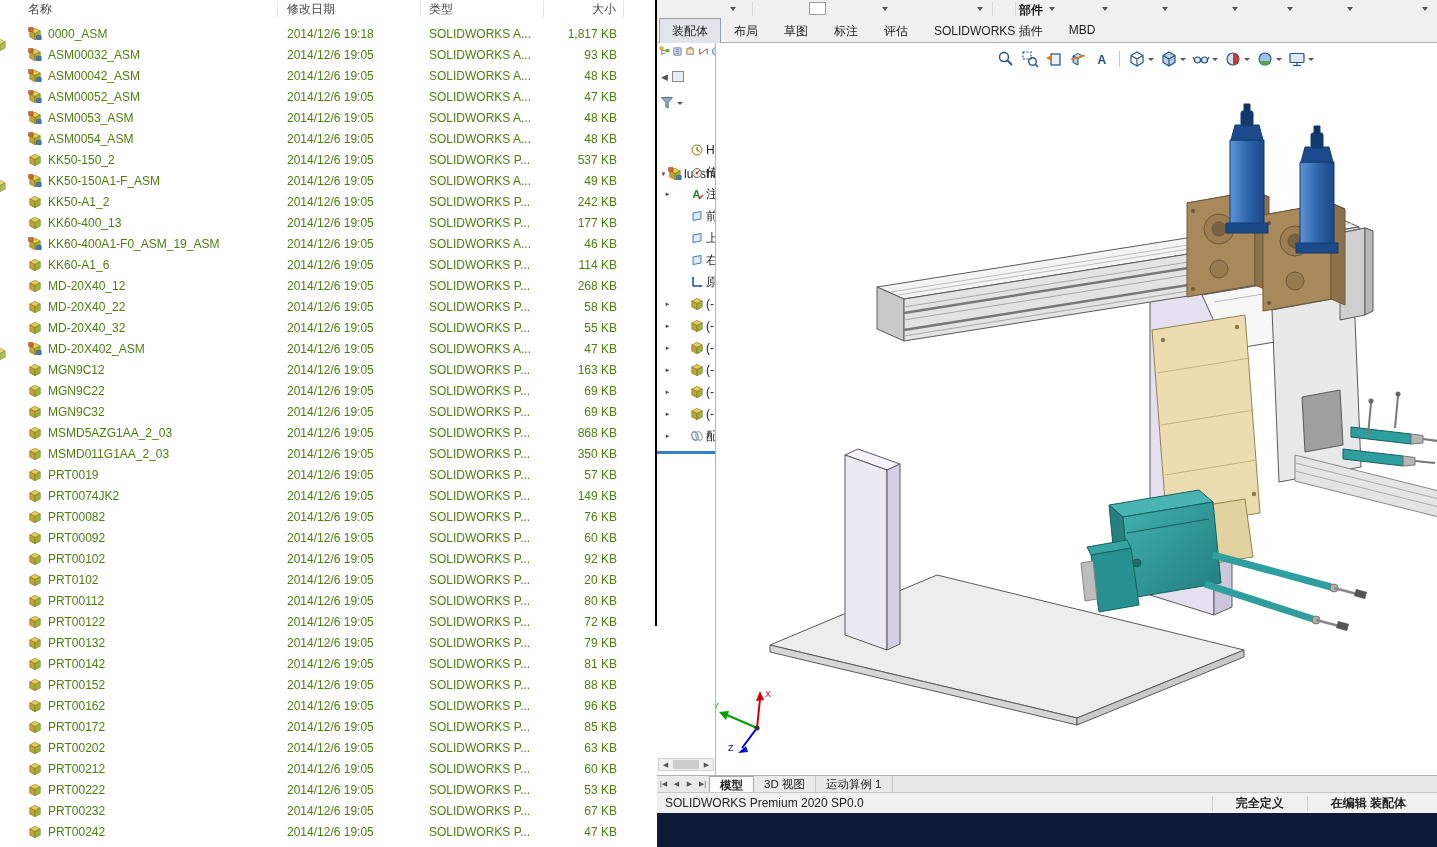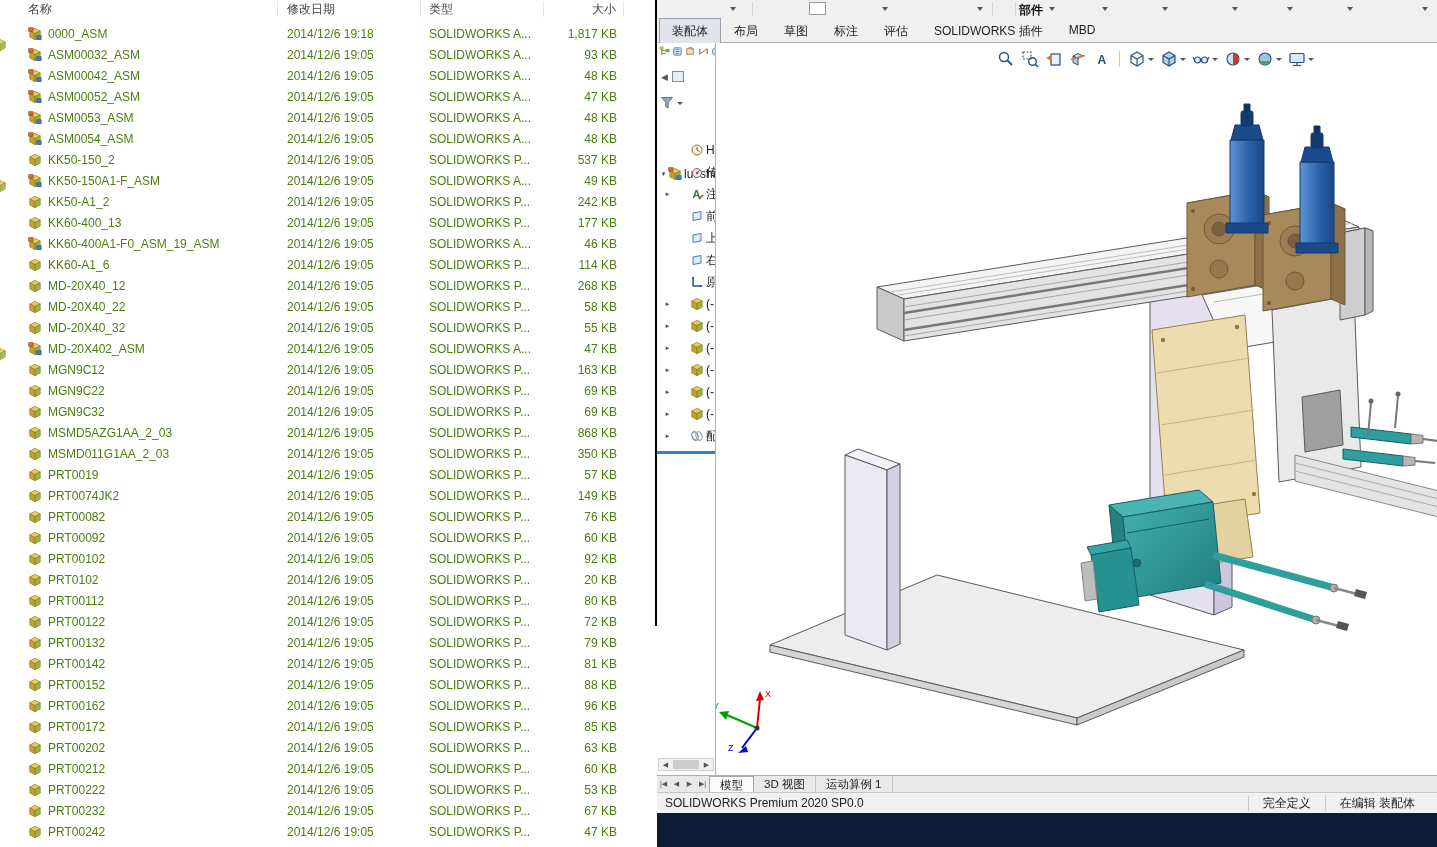--- a/index.html
+++ b/index.html
@@ -67,25 +67,25 @@
   .titem .tico { margin-left:18px; }
   .blue-splitter { position:absolute; top:408px; left:0; width:59px; height:3px; background:#2f80d0; }
   .tree-hscroll { position:absolute; bottom:4px; left:1px; width:56px; height:13px; background:#f0f0f0; border:1px solid #d0d0d0; display:flex; align-items:center; font-size:7px; color:#555; }
   .tree-hscroll .sbtn { width:13px; text-align:center; }
   .tree-hscroll .sthumb { flex:1; height:9px; background:#cdcdcd; margin:0 1px; }
 
   .docbar { height:17px; background:#e9e9e9; border-top:1px solid #b0b0b0; display:flex; align-items:stretch; font-size:11.5px; color:#222; }
   .docnav { display:flex; align-items:center; }
   .docnav span { width:13px; text-align:center; font-size:7px; color:#555; }
   .dtab { padding:1px 10px 0 10px; display:flex; align-items:center; border-right:1px solid #c6c6c6; white-space:nowrap; }
-  .dtab.active { background:#fbfbfb; border:1px solid #a8a8a8; border-bottom:none; }
+  .dtab.active { background:#fbfbfb; border:1px solid #a8a8a8; border-bottom:none;font-weight:bold; }
 
   .statusbar { height:21px; background:#f1f1f1; border-top:1px solid #c6c6c6; display:flex; align-items:center; font-size:12px; color:#222; padding:0 8px; }
   .statusbar .sp { flex:1; }
-  .st-item { padding:0 14px; border-left:1px solid #c9c9c9; height:15px; line-height:15px; }
+  .st-item { padding:0 23px; border-left:1px solid #c9c9c9; height:15px; line-height:15px;font-weight:bold; }
   .taskstrip { height:34px; background:#0d1b36; }
 </style>
 </head>
 <body>
 
 <div class="screen">
 
   <section class="explorer">
     <div class="col-headers">
       <div class="hcell hc-name"><span>名称</span></div>

